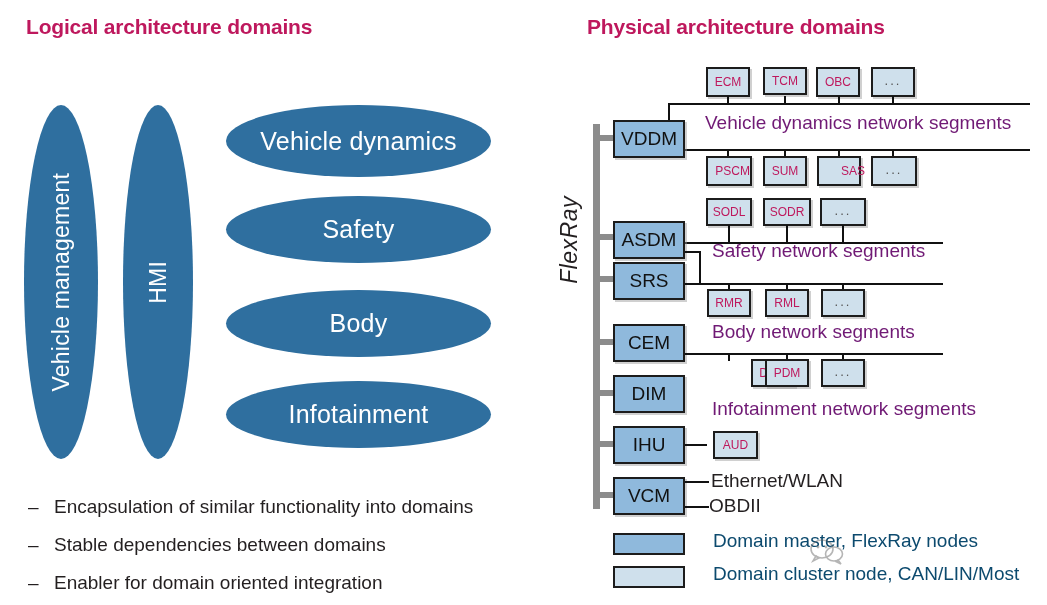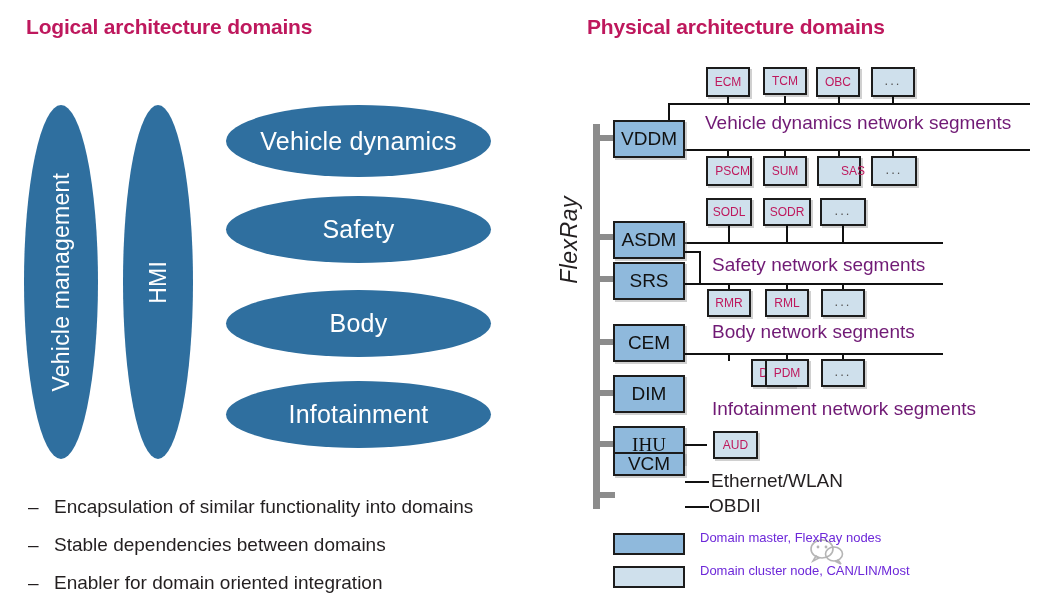--- a/index.html
+++ b/index.html
@@ -60,21 +60,21 @@
     font-style:italic;font-size:23px;color:#231f20;
     writing-mode:vertical-rl;transform:rotate(180deg);
     letter-spacing:.5px;
   }
   .conn-label{font-size:19px;color:#231f20;white-space:nowrap;}
 
   
   .legend-swatch{border:2px solid #1c1c1c;box-sizing:border-box;}
   .legend-swatch.master{background:#8fb9dc;}
   .legend-swatch.node{background:#cfe0ec;}
-  .legend-text{font-size:13px;color:#6d28d9;white-space:nowrap;}
+  .legend-text{font-size:19px;color:#0c4a6e;white-space:nowrap;margin-left:13px;}
 
   
   .watermark{
     opacity:.45;pointer-events:none;display:flex;align-items:center;gap:6px;
   }
   .wm-text{
     font-size:26px;color:#5c5c5c;letter-spacing:2px;white-space:nowrap;
     font-family:"DejaVu Sans",sans-serif;
   }
 </style>
@@ -205,21 +205,21 @@
 </div>
 
 <div class="abs hline" style="left:685px;top:251px;width:16px;"></div>
 <div class="abs vline" style="left:699px;top:251px;height:34px;"></div>
 <div class="abs hline" style="left:685px;top:283px;width:16px;"></div>
 
 <div class="abs master-box" style="left:613px;top:262px;width:72px;height:38px;">
   <span>SRS</span>
 </div>
 
-<div class="abs seg-label" style="left:712px;top:254px;">Safety network segments</div>
+<div class="abs seg-label" style="left:712px;top:240px;">Safety network segments</div>
 
 <div class="abs hline" style="left:685px;top:283px;width:258px;"></div>
 
 <div class="abs vline" style="left:728px;top:283px;height:8px;"></div>
 <div class="abs node-box" style="left:707px;top:289px;width:44px;height:28px;">
   <span>RMR</span>
 </div>
 
 <div class="abs vline" style="left:786px;top:283px;height:8px;"></div>
 <div class="abs node-box" style="left:765px;top:289px;width:44px;height:28px;">
@@ -251,29 +251,29 @@
 <div class="abs vline" style="left:842px;top:353px;height:8px;"></div>
 <div class="abs node-box dots" style="left:821px;top:359px;width:44px;height:28px;">
   <span>...</span>
 </div>
 
 <div class="abs master-box" style="left:613px;top:375px;width:72px;height:38px;">
   <span>DIM</span>
 </div>
 <div class="abs seg-label" style="left:712px;top:398px;">Infotainment network segments</div>
 
-<div class="abs master-box" style="left:613px;top:426px;width:72px;height:38px;font-family:Liberation Serif, serif;">
+<div class="abs master-box" style="left:613px;top:426px;width:72px;height:38px;">
   <span>IHU</span>
 </div>
 <div class="abs hline" style="left:685px;top:444px;width:22px;"></div>
 <div class="abs node-box" style="left:713px;top:431px;width:45px;height:28px;">
   <span>AUD</span>
 </div>
 
-<div class="abs master-box" style="left:613px;top:452px;width:72px;height:24px;">
+<div class="abs master-box" style="left:613px;top:477px;width:72px;height:38px;">
   <span>VCM</span>
 </div>
 <div class="abs hline" style="left:685px;top:481px;width:24px;"></div>
 <div class="abs conn-label" style="left:711px;top:470px;">Ethernet/WLAN</div>
 <div class="abs hline" style="left:685px;top:506px;width:24px;"></div>
 <div class="abs conn-label" style="left:709px;top:495px;">OBDII</div>
 
 <div class="abs legend-swatch master" style="left:613px;top:533px;width:72px;height:22px;"></div>
 <div class="abs legend-text" style="left:700px;top:530px;">Domain master, FlexRay nodes</div>
 

